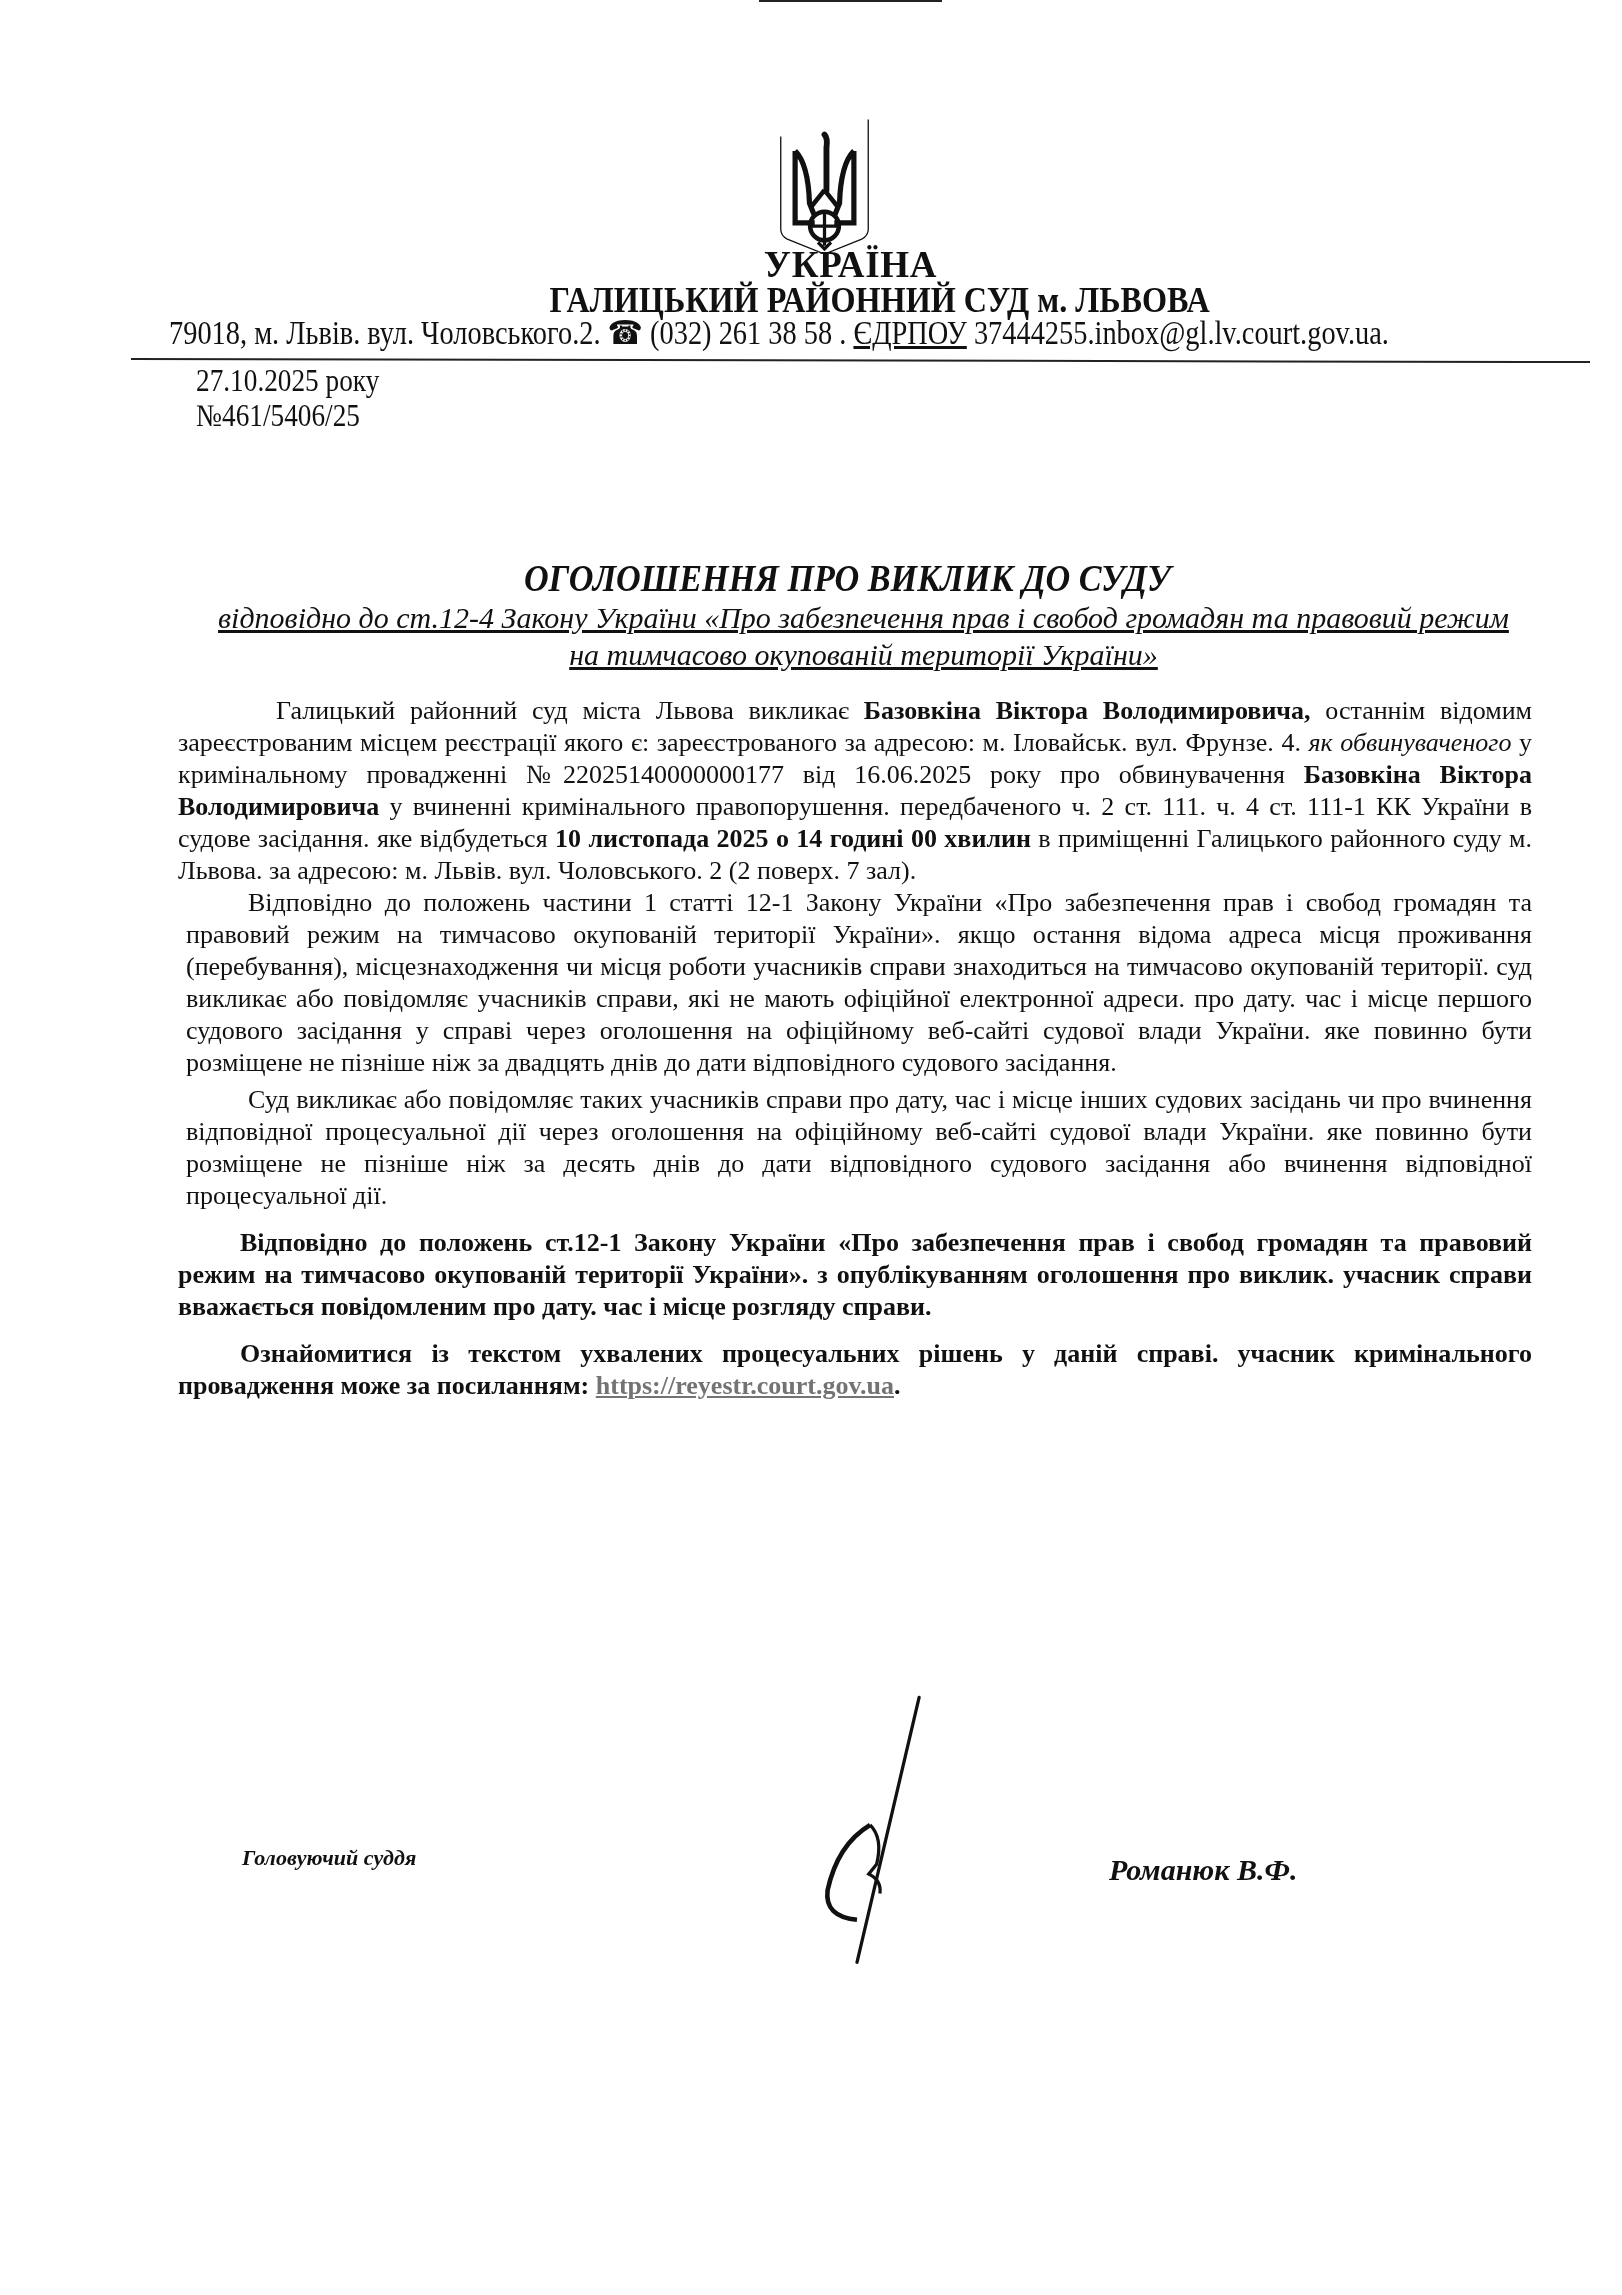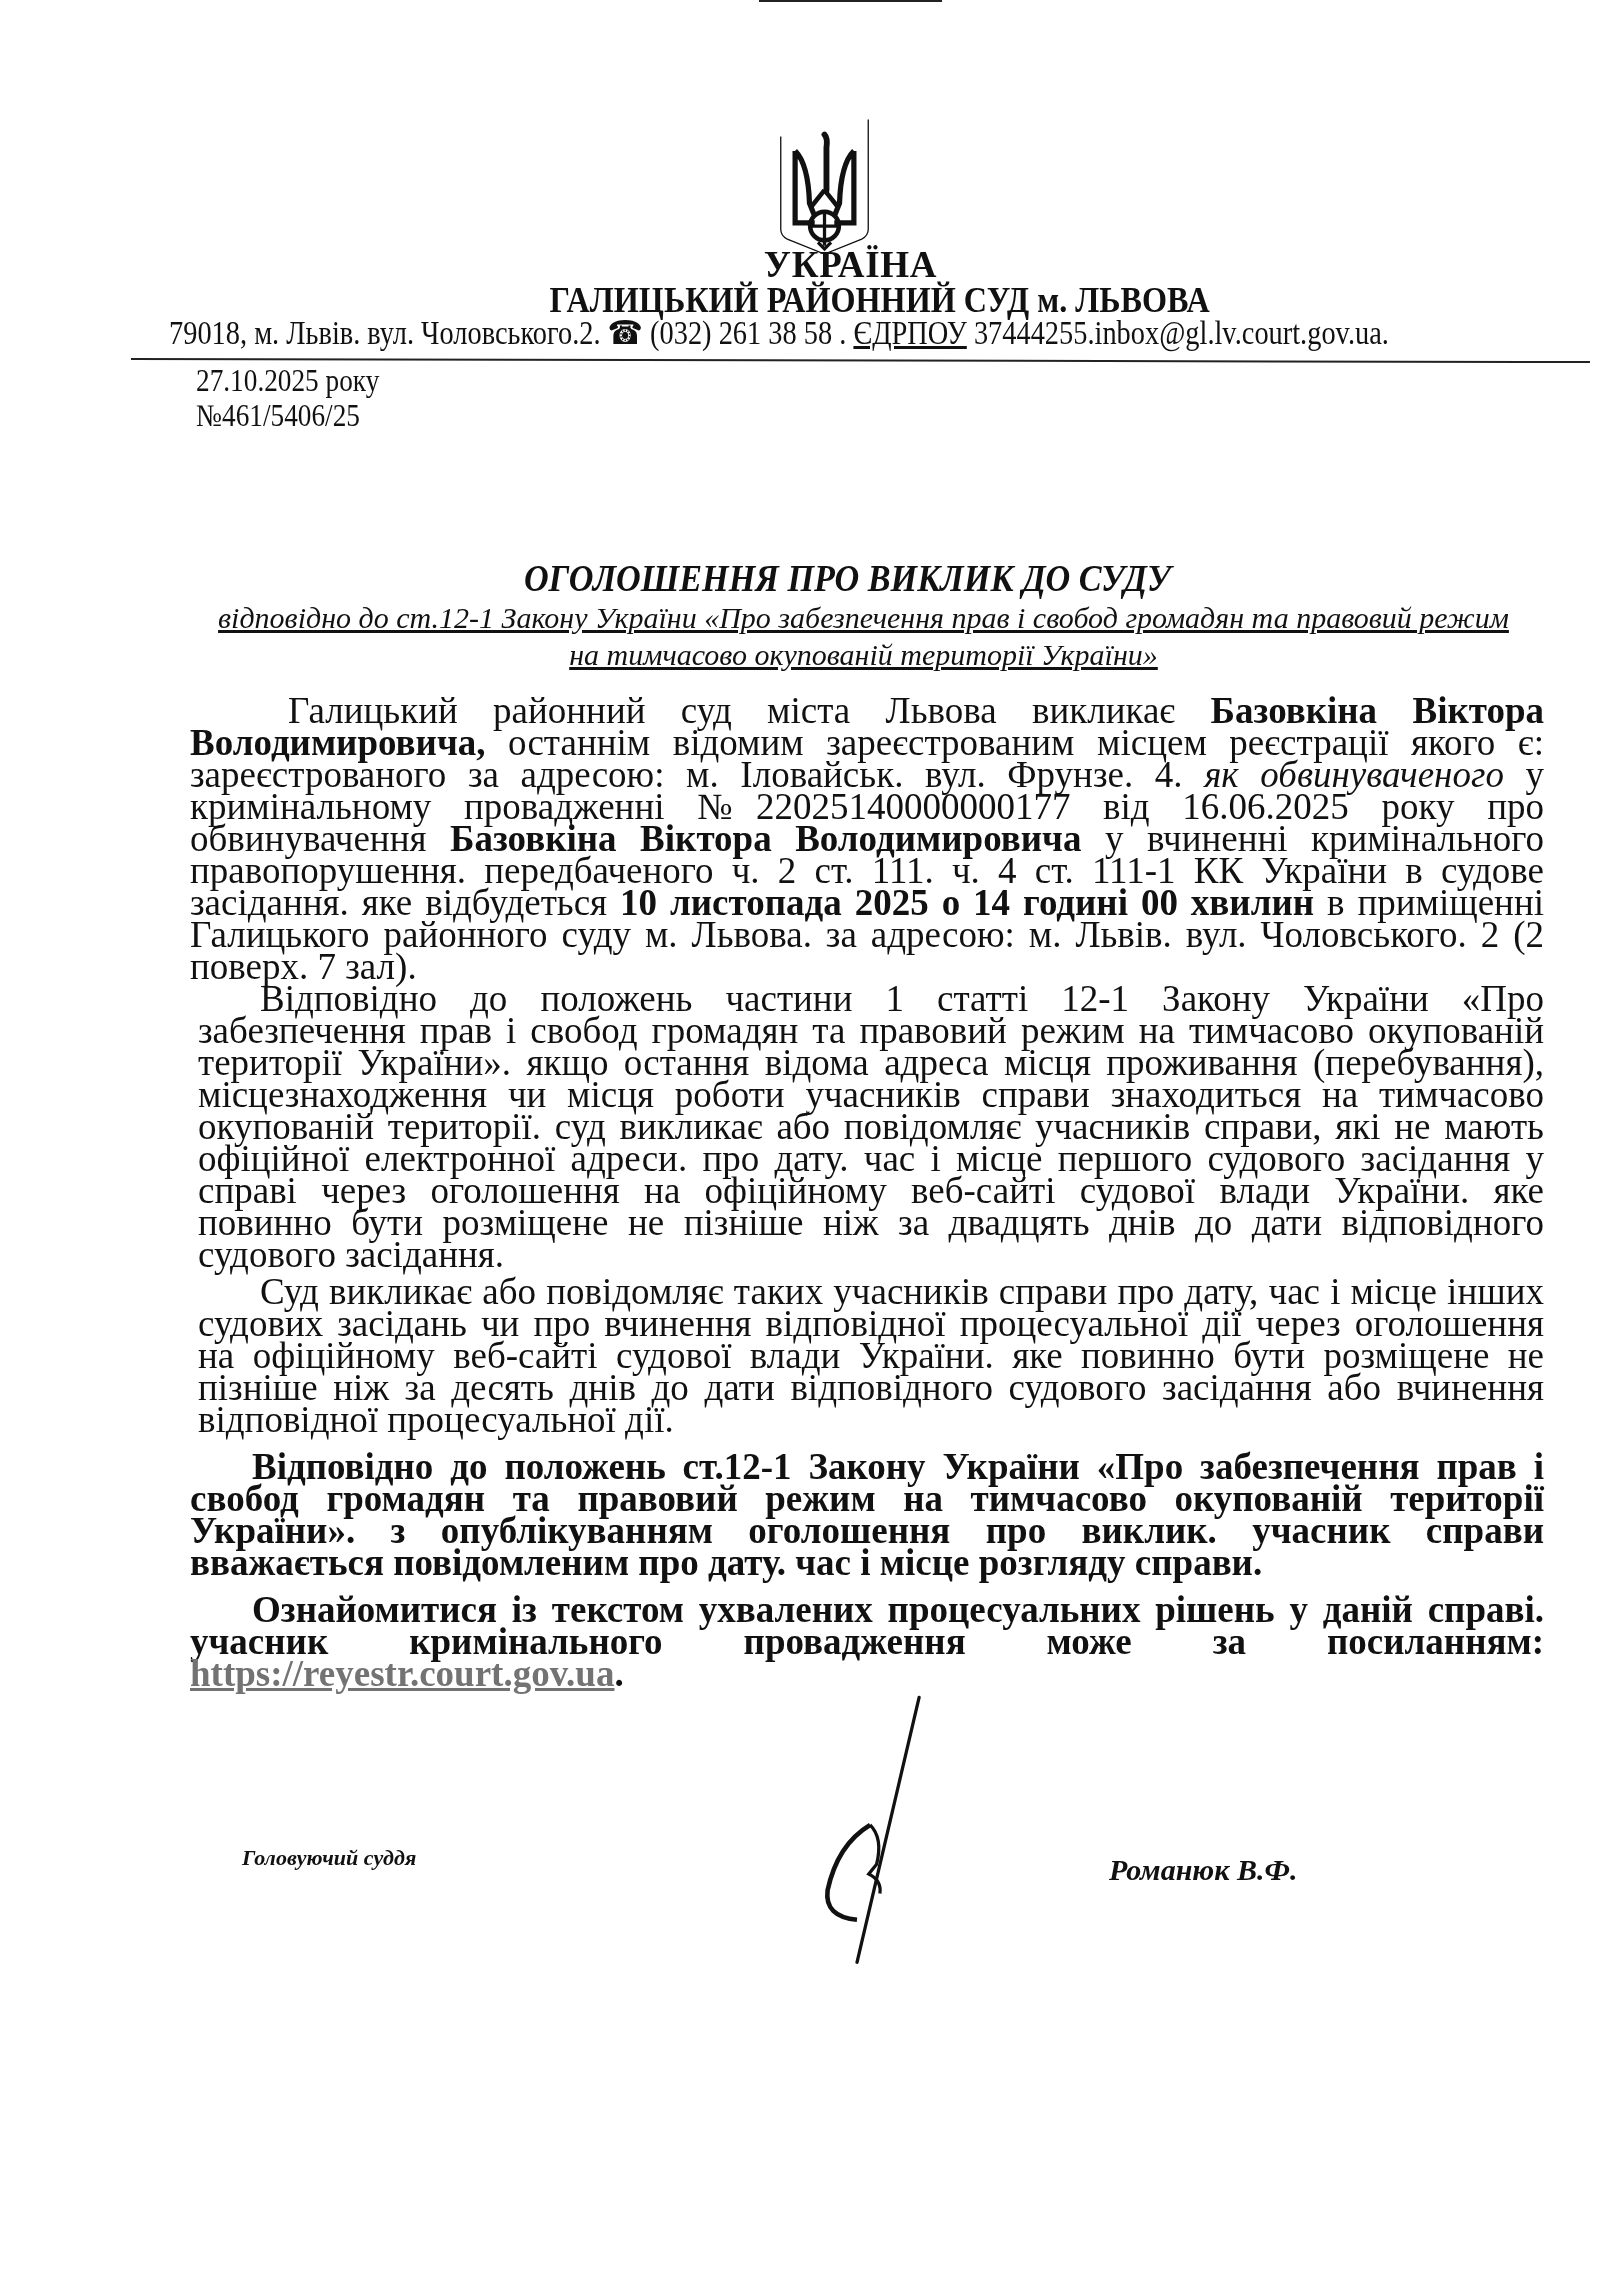--- a/index.html
+++ b/index.html
@@ -20,21 +20,21 @@
   .rule { left: 131px; top: 358px; width: 1459px; height: 2px; background: #222;
           transform: rotate(0.12deg); transform-origin: 0 0; }
   .date { left: 196px; top: 363px; font-size: 31px; transform: scaleX(0.88); transform-origin: 0 0; }
   .regno { left: 196px; top: 398px; font-size: 31px; transform: scaleX(0.88); transform-origin: 0 0; }
   .title { left: 0; width: 1622px; top: 556px; text-align: center; font-style: italic; font-weight: bold;
            font-size: 38px; padding-left: 72px; box-sizing: border-box;
            transform: scaleX(0.9); transform-origin: 850px 0; }
   .subtitle { left: 203px; width: 1321px; top: 599px; text-align: center; font-style: italic;
               font-size: 30px; line-height: 37px; }
   .subtitle span { text-decoration: underline; }
-  .body { left: 190px; width: 1354px; top: 695px; font-size: 37px; line-height: 32px;
+  .body { left: 178px; width: 1354px; top: 695px; font-size: 26px; line-height: 32px;
           text-align: justify; }
   .body p { margin: 0; text-indent: 98px; }
   .body p.p2, .body p.p3 { text-indent: 62px; margin-left: 8px; }
   .body p.p4, .body p.p5 { text-indent: 62px; margin-top: 15px; font-weight: bold; }
   .body p.p3 { margin-top: 5.2px; }
   .body b { font-weight: bold; }
   .body i { font-style: italic; }
   .body a { color: #737373; text-decoration: underline; }
   .sig-role { left: 242px; top: 1845px; font-style: italic; font-weight: bold; font-size: 22px; }
   .sig-name { left: 1109px; top: 1853px; font-style: italic; font-weight: bold; font-size: 30px; }
@@ -67,21 +67,21 @@
   <span>37444255.inbox@gl.lv.court.gov.ua.</span>
 </div>
 
 <div class="abs rule"></div>
 
 <div class="abs date">27.10.2025 року</div>
 <div class="abs regno">№461/5406/25</div>
 
 <div class="abs title">ОГОЛОШЕННЯ ПРО ВИКЛИК ДО СУДУ</div>
 <div class="abs subtitle">
-  <span>відповідно до ст.12-1 Закону України «Про забезпечення прав і свобод громадян та правовий режим</span><br>
+  <span>відповідно до ст.12-4 Закону України «Про забезпечення прав і свобод громадян та правовий режим</span><br>
   <span>на тимчасово окупованій території України»</span>
 </div>
 
 <div class="abs body">
   <p class="p1"><span>Галицький районний суд міста Львова викликає </span><b>Базовкіна Віктора Володимировича,</b><span> останнім відомим зареєстрованим місцем реєстрації якого є: зареєстрованого за адресою: м. Іловайськ. вул. Фрунзе. 4. </span><i>як обвинуваченого</i><span> у кримінальному провадженні №22025140000000177 від 16.06.2025 року про обвинувачення </span><b>Базовкіна Віктора Володимировича</b><span> у вчиненні кримінального правопорушення. передбаченого  ч. 2 ст. 111. ч. 4 ст. 111-1 КК України в судове засідання. яке відбудеться </span><b>10 листопада 2025 о 14 годині 00 хвилин</b><span> в приміщенні Галицького районного суду м. Львова. за адресою: м. Львів. вул. Чоловського. 2 (2 поверх. 7 зал).</span></p>
   <p class="p2">Відповідно до положень частини 1 статті 12-1 Закону України «Про забезпечення прав і свобод громадян та правовий режим на тимчасово окупованій території України». якщо остання відома адреса місця проживання (перебування), місцезнаходження чи місця роботи учасників справи знаходиться на тимчасово окупованій території. суд викликає або повідомляє учасників справи, які не мають офіційної електронної адреси. про дату. час і місце першого судового засідання у справі через оголошення на офіційному веб-сайті судової влади України. яке повинно бути розміщене не пізніше ніж за двадцять днів до дати відповідного судового засідання.</p>
   <p class="p3">Суд викликає або повідомляє таких учасників справи про дату, час і місце інших судових засідань чи про вчинення відповідної процесуальної дії через оголошення на офіційному веб-сайті судової влади України. яке повинно бути розміщене не пізніше ніж за десять днів до дати відповідного судового засідання або вчинення відповідної процесуальної дії.</p>
   <p class="p4">Відповідно до положень ст.12-1 Закону України «Про забезпечення прав і свобод громадян та правовий режим на тимчасово окупованій території України». з опублікуванням оголошення про виклик. учасник справи вважається повідомленим про дату. час і місце розгляду справи.</p>
   <p class="p5"><span>Ознайомитися із текстом ухвалених процесуальних рішень у даній справі. учасник кримінального провадження може за посиланням: </span><a>https://reyestr.court.gov.ua</a><span>.</span></p>
 </div>

